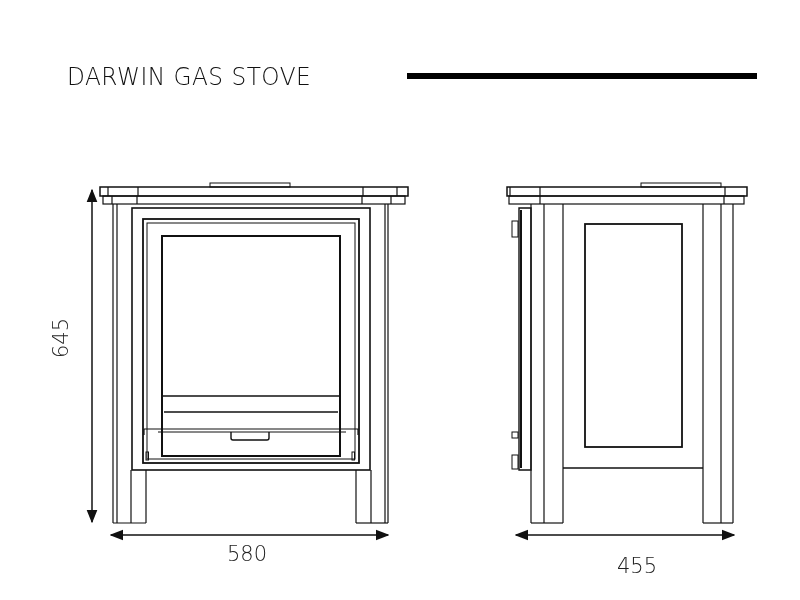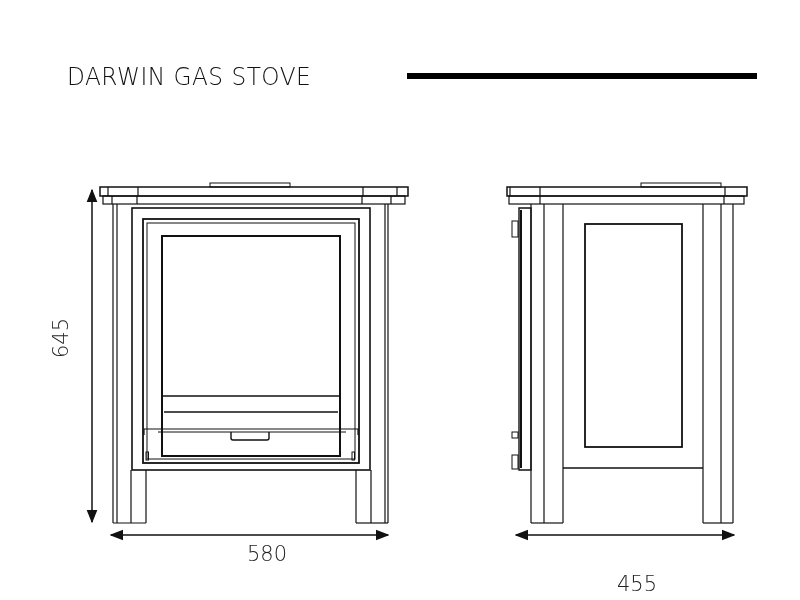--- a/index.html
+++ b/index.html
@@ -10,22 +10,22 @@
     letter-spacing: 0.5px; color: #111111; transform: scaleX(0.93); transform-origin: left top;
   }
   .title-rule {
     position: absolute; left: 407px; top: 73px; width: 350px; height: 6px; background: #000000;
   }
   svg.drawing { position: absolute; left: 0; top: 0; }
   .dim {
     position: absolute; font-family: "DejaVu Sans", sans-serif; font-size: 21px;
     font-weight: 300; color: #222222;
   }
-  .dim-w1 { left: 227px; top: 542px; margin-left: 20px; }
-  .dim-w2 { left: 617px; top: 572px; }
+  .dim-w1 { left: 227px; top: 542px; }
+  .dim-w2 { left: 617px; top: 554px; }
   .dim-h { left: 49px; top: 358px; transform: rotate(-90deg); transform-origin: left top; }
 </style>
 </head>
 <body>
 
 <div class="title">DARWIN GAS STOVE</div>
 <div class="title-rule"></div>
 
 <svg class="drawing" width="800" height="600" viewBox="0 0 800 600" xmlns="http://www.w3.org/2000/svg">
   <defs>

